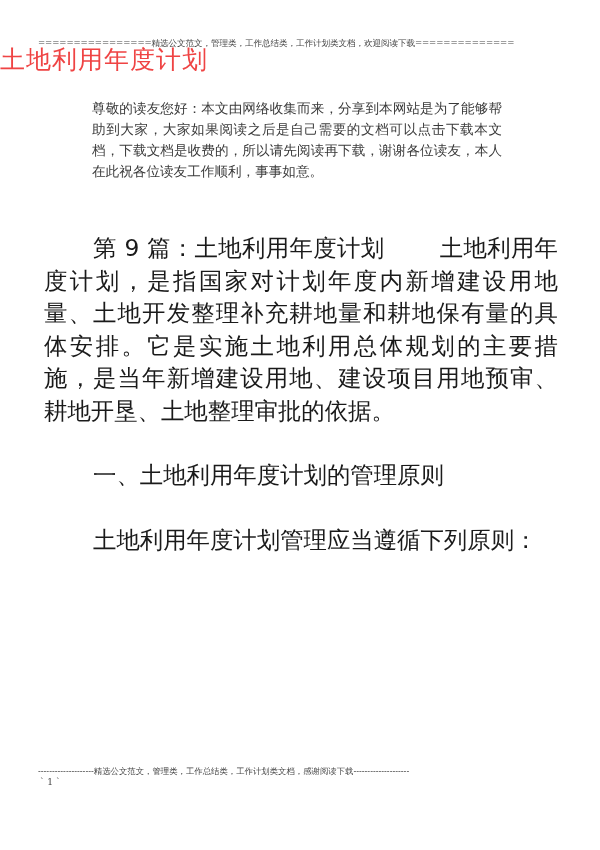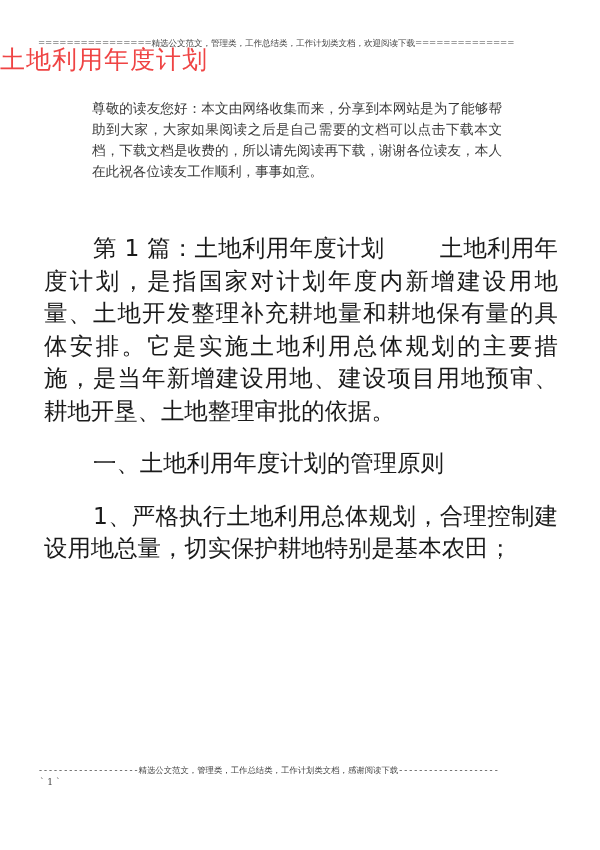--- a/index.html
+++ b/index.html
@@ -69,33 +69,32 @@
       line-height: 32.5px;
       color: #1a1a1a;
     }
     .body-text p {
       margin: 0;
       text-indent: 49px;
       text-align: justify;
       text-align-last: left;
     }
     .body-text p.gap {
-      margin-top: 20px;
+      margin-top: 32px;
     }
     .footer-banner {
       position: absolute;
       left: 38px;
       top: 766px;
       width: 440px;
-      font-family: Liberation Mono, monospace;
+      font-family: Liberation Sans, sans-serif;
       font-size: 8.4px;
       line-height: 11px;
       color: #444444;
       white-space: nowrap;
-      text-align: right;
     }
     .page-number {
       position: absolute;
       left: 40px;
       top: 777px;
       font-family: "DejaVu Serif", "Liberation Serif", serif;
       font-size: 9px;
       line-height: 11px;
       color: #444444;
       white-space: nowrap;
@@ -106,22 +105,22 @@
 
 <div class="page">
 
   <div class="header-banner">================精选公文范文，管理类，工作总结类，工作计划类文档，欢迎阅读下载==============</div>
 
   <div class="doc-title">土地利用年度计划</div>
 
   <div class="notice">尊敬的读友您好：本文由网络收集而来，分享到本网站是为了能够帮助到大家，大家如果阅读之后是自己需要的文档可以点击下载本文档，下载文档是收费的，所以请先阅读再下载，谢谢各位读友，本人在此祝各位读友工作顺利，事事如意。</div>
 
   <div class="body-text">
-    <p>第 1 篇：土地利用年度计划　　 土地利用年度计划，是指国家对计划年度内新增建设用地量、土地开发整理补充耕地量和耕地保有量的具体安排。它是实施土地利用总体规划的主要措施，是当年新增建设用地、建设项目用地预审、耕地开垦、土地整理审批的依据。</p>
+    <p>第 9 篇：土地利用年度计划　　 土地利用年度计划，是指国家对计划年度内新增建设用地量、土地开发整理补充耕地量和耕地保有量的具体安排。它是实施土地利用总体规划的主要措施，是当年新增建设用地、建设项目用地预审、耕地开垦、土地整理审批的依据。</p>
     <p class="gap">一、土地利用年度计划的管理原则</p>
-    <p class="gap">1、严格执行土地利用总体规划，合理控制建设用地总量，切实保护耕地特别是基本农田；</p>
+    <p class="gap">土地利用年度计划管理应当遵循下列原则：</p>
   </div>
 
   <div class="footer-banner">--------------------精选公文范文，管理类，工作总结类，工作计划类文档，感谢阅读下载--------------------</div>
 
   <div class="page-number">` 1 `</div>
 
 </div>
 
 </body></html>

